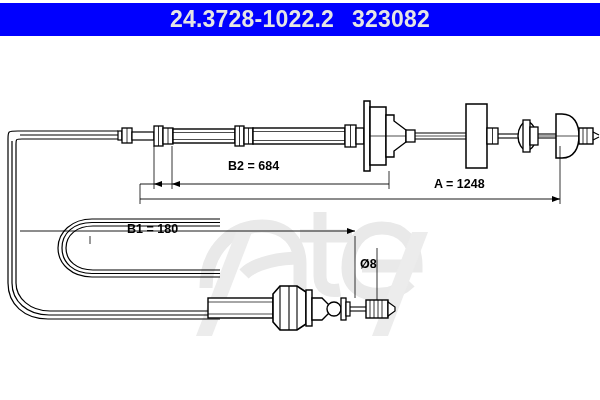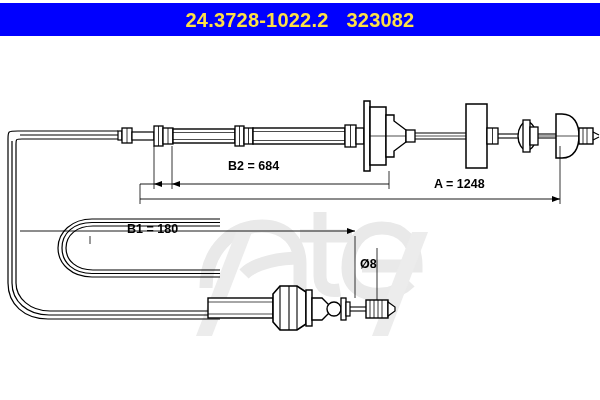--- a/index.html
+++ b/index.html
@@ -20,22 +20,22 @@
     left: 0;
     top: 3px;
     width: 600px;
     height: 33px;
     background: #0000ff;
     display: flex;
     align-items: center;
     justify-content: center;
   }
   #header-banner .htxt {
-    color: #fde047;
-    font-size: 20px;
+    color: #e5e5e5;
+    font-size: 23px;
     font-weight: bold;
     letter-spacing: 0.2px;
     line-height: 1;
     white-space: pre;
   }
   #header-banner .gap {
     display: inline-block;
     width: 18px;
   }
   #drawing {

